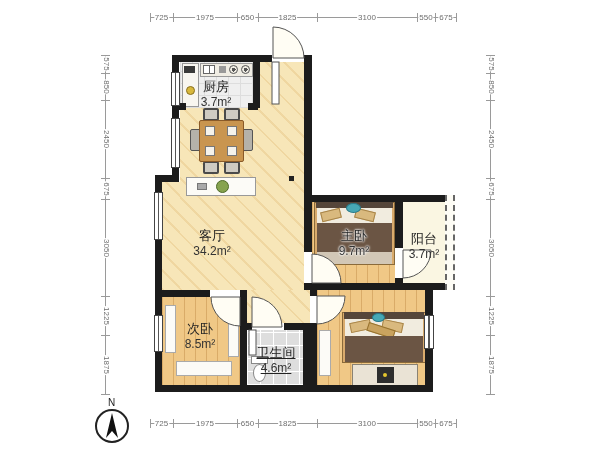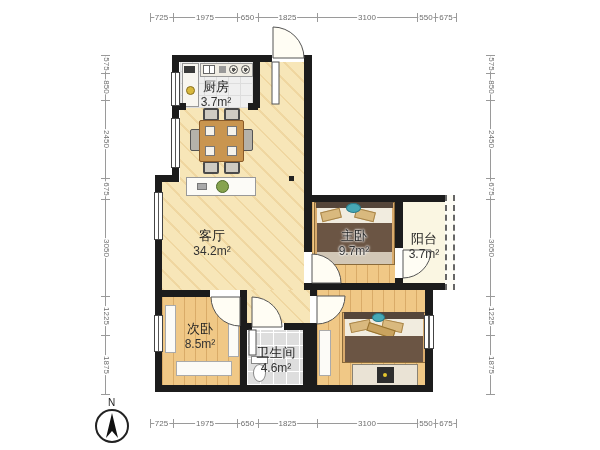--- a/index.html
+++ b/index.html
@@ -300,21 +300,21 @@
       <span class="area">9.7m²</span>
   </div>
   <div class="rlabel" style="left:402px;top:231px;width:44px;">
     <span class="nm">阳台</span>
       <span class="area">3.7m²</span>
   </div>
   <div class="rlabel" style="left:175px;top:321px;width:50px;">
     <span class="nm">次卧</span>
       <span class="area">8.5m²</span>
   </div>
-  <div class="rlabel" style="left:250px;top:345px;width:52px;">
+  <div class="rlabel" style="left:250px;top:345px;width:52px;text-decoration:underline;">
     <span class="nm">卫生间</span>
       <span class="area">4.6m²</span>
   </div>
 
   <div class="compass-n" style="left:108px;top:397px;">N</div>
   <div class="compass-circle" style="left:95px;top:409px;">
     <svg width="30" height="30" viewBox="0 0 30 30" style="display:block;">
       <polygon points="15,2 21,27 15,20 9,27" fill="#111"></polygon>
     </svg>
   </div>

